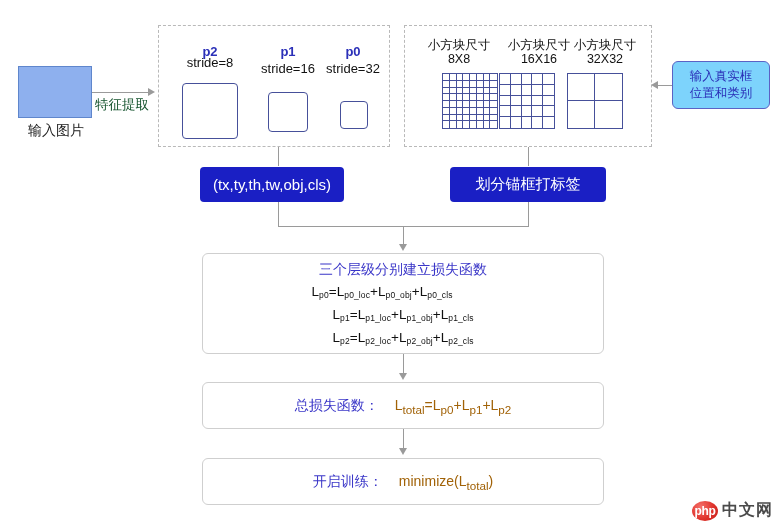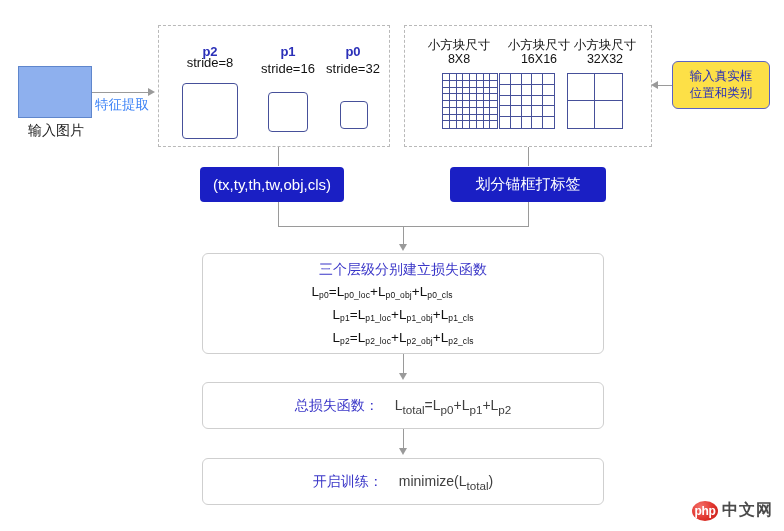--- a/index.html
+++ b/index.html
@@ -37,21 +37,21 @@
   }
   .input-img-label {
     text-align: center;
     font-size: 14px;
     color: #1a1a1a;
     white-space: nowrap;
   }
 
   .extract-label {
     font-size: 13.5px;
-    color: #3b82f6;
+    color: #14532d;
     white-space: nowrap;
   }
 
   
   .fm-box {
     border: 1px solid #46509a;
     border-radius: 4px;
     background: #ffffff;
   }
   .fm-title {
@@ -85,21 +85,21 @@
     border-right: 1px solid #46509a;
     border-bottom: 1px solid #46509a;
   }
   .grid-cell.last-col { border-right: none; }
   .grid-cell.last-row { border-bottom: none; }
 
   
   .callout {
     border: 1px solid #5b62c4;
     border-radius: 6px;
-    background: #fde047;
+    background: #7dd3fc;
     color: #2b30b8;
     font-size: 12.5px;
     line-height: 1.35;
     text-align: center;
     display: flex;
     align-items: center;
     justify-content: center;
     white-space: pre-line;
   }
 
@@ -142,21 +142,21 @@
     bottom: -2px;
   }
   .inline-row {
     display: flex;
     align-items: baseline;
     justify-content: center;
     gap: 16px;
     white-space: nowrap;
   }
   .inline-row .lbl { color: #3a36c8; font-size: 14px; }
-  .inline-row .expr { color: #404040; font-size: 14px; }
+  .inline-row .expr { color: #a16207; font-size: 14px; }
 
   
   .vline { background: #9a9a9a; width: 1px; }
   .hline { background: #9a9a9a; height: 1px; }
   .arrow-down {
     width: 0; height: 0;
     border-left: 4.5px solid transparent;
     border-right: 4.5px solid transparent;
     border-top: 7px solid #9a9a9a;
   }

